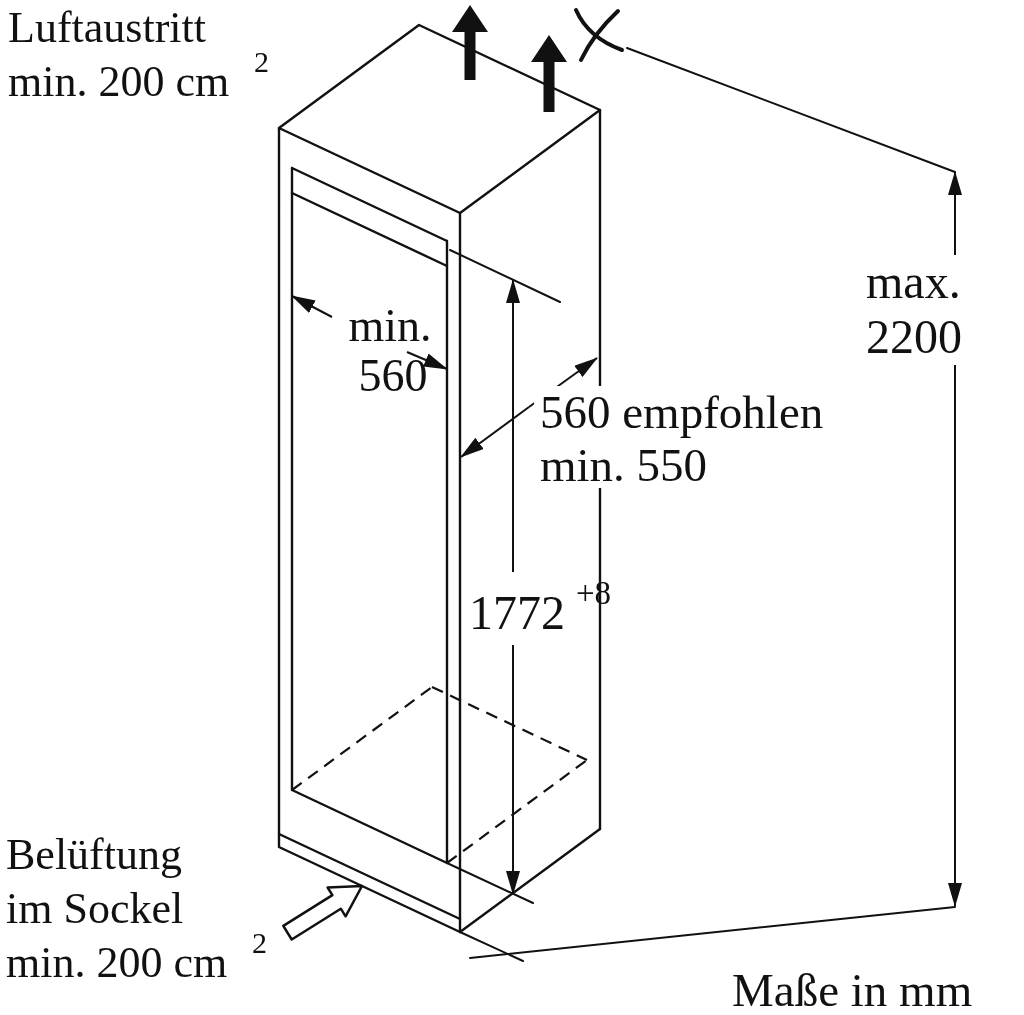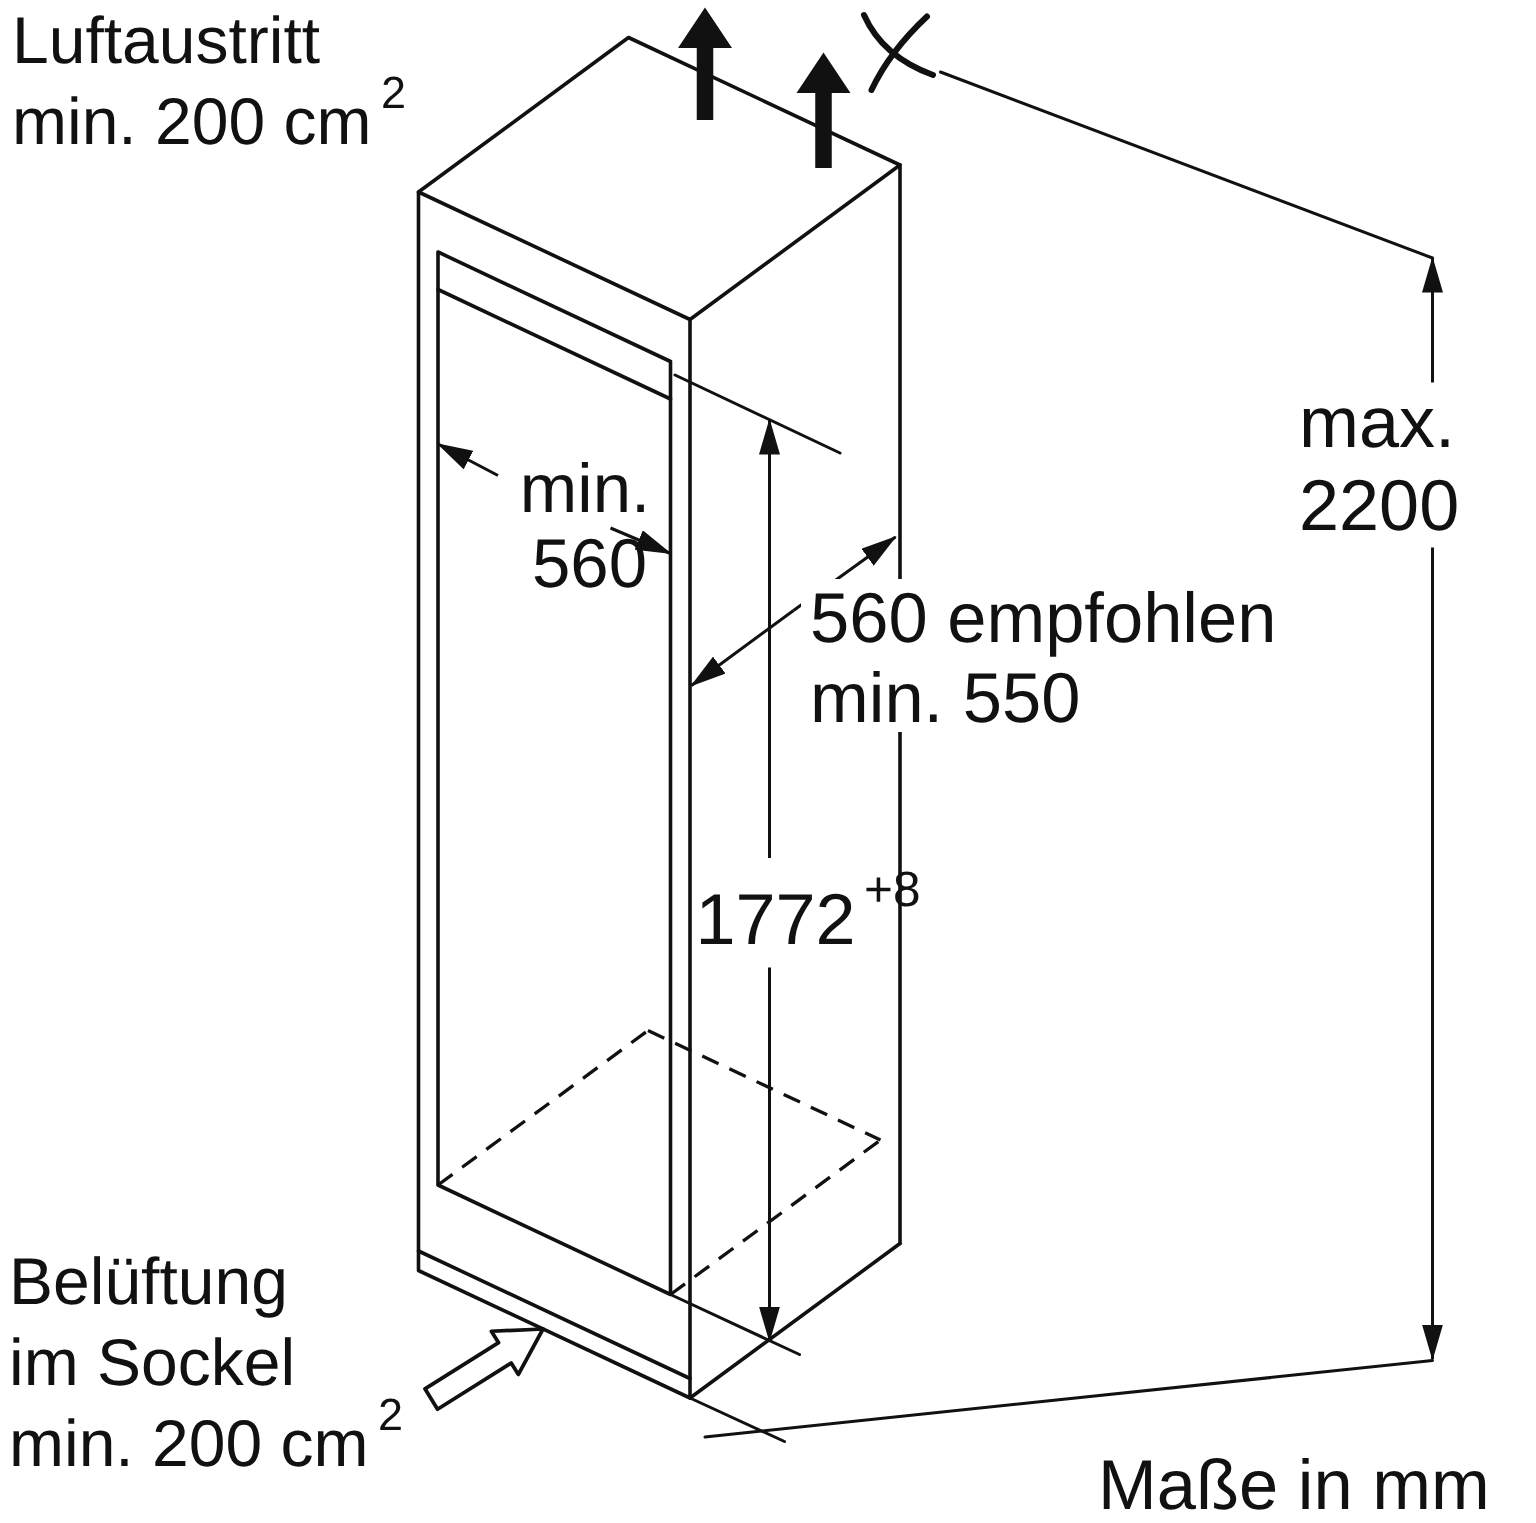--- a/index.html
+++ b/index.html
@@ -1,20 +1,20 @@
 <!DOCTYPE html>
 <html><head>
 <meta charset="utf-8">
 <style>
   html,body{margin:0;padding:0;background:#ffffff;}
   .stage{
     position:relative;
     width:1024px;height:1015px;
     background:#ffffff;
-    font-family:Liberation Sans, sans-serif;
+    font-family:Liberation Serif, serif;
     overflow:hidden;
   }
   svg{display:block;}
   .ln{stroke:#111111;stroke-width:2.4;fill:none;stroke-linecap:round;stroke-linejoin:round;}
   .ln-thin{stroke:#111111;stroke-width:2;fill:none;stroke-linecap:round;}
   .ln-dash{stroke:#111111;stroke-width:2.2;fill:none;stroke-dasharray:12 8;stroke-linecap:butt;}
   .dim{stroke:#111111;stroke-width:2;fill:none;}
   .lbl{fill:#111111;}
 </style>
 </head>

